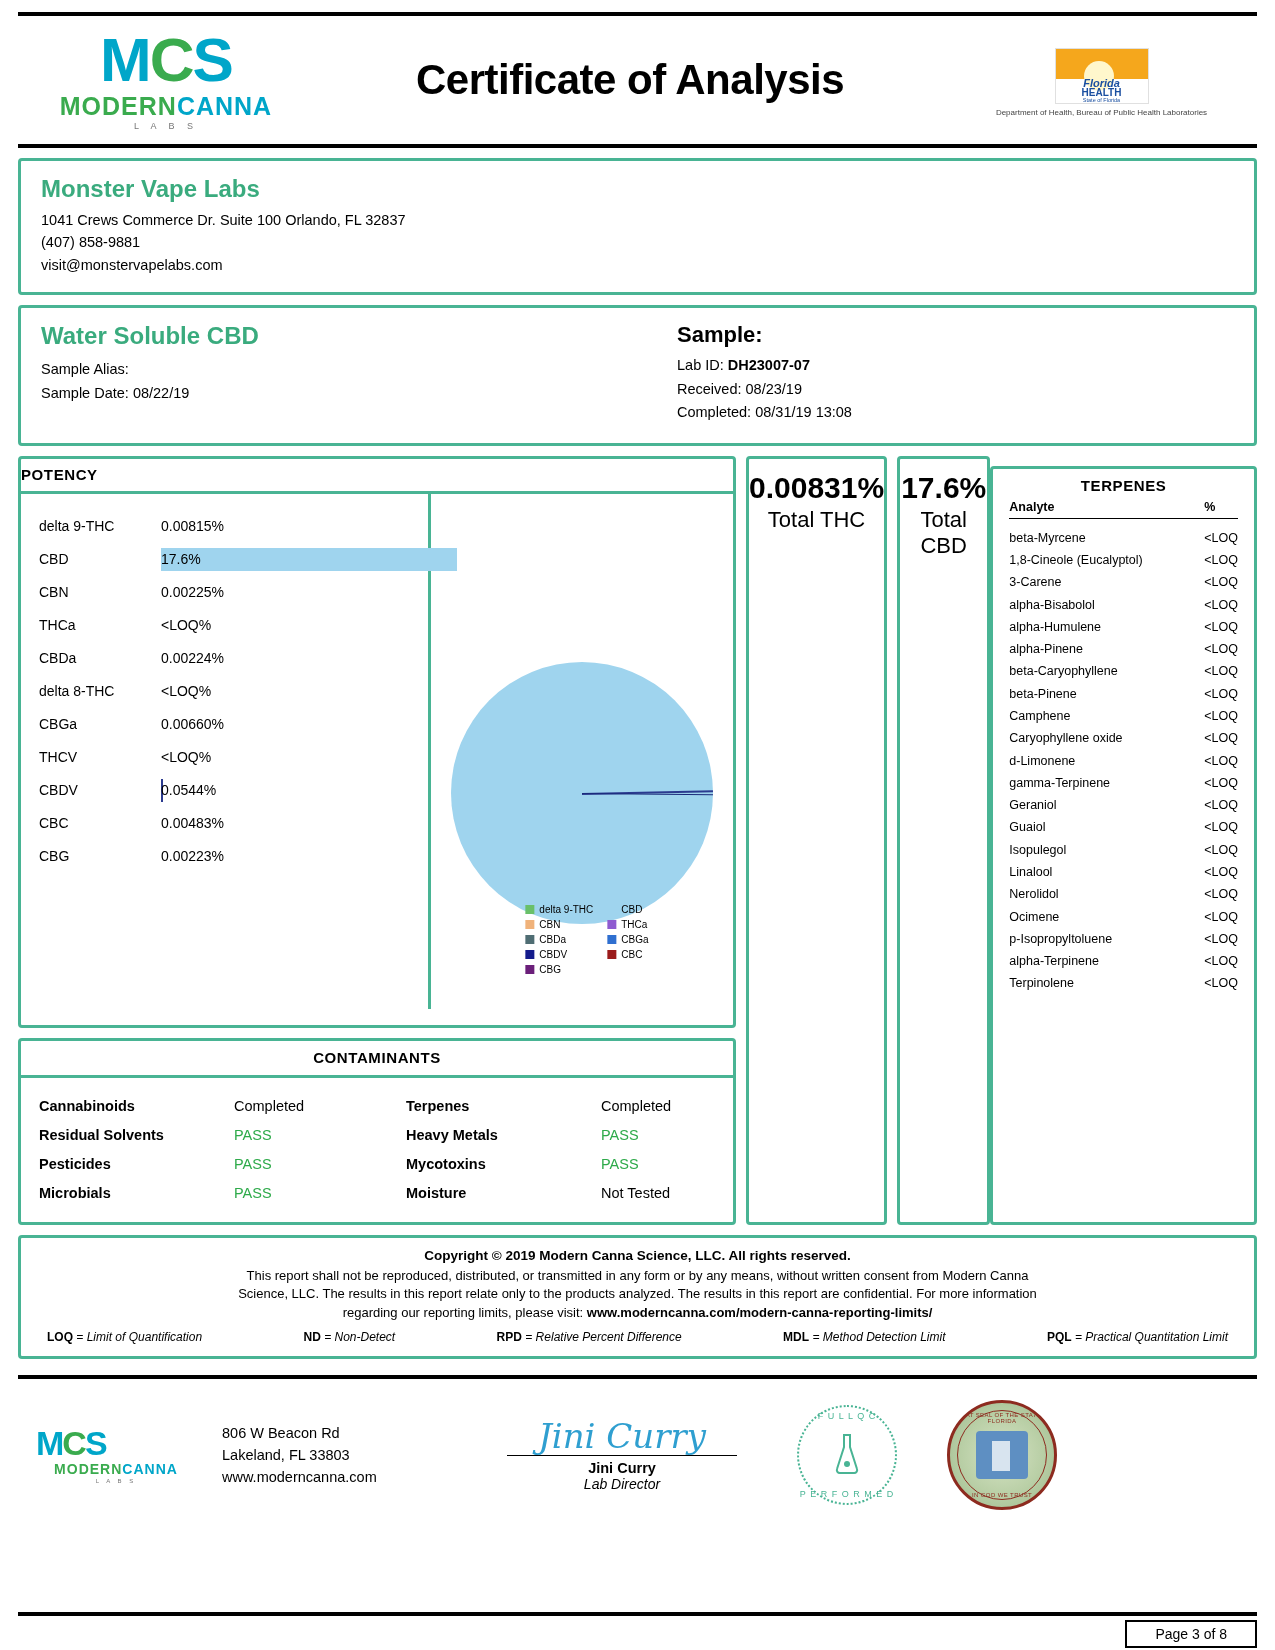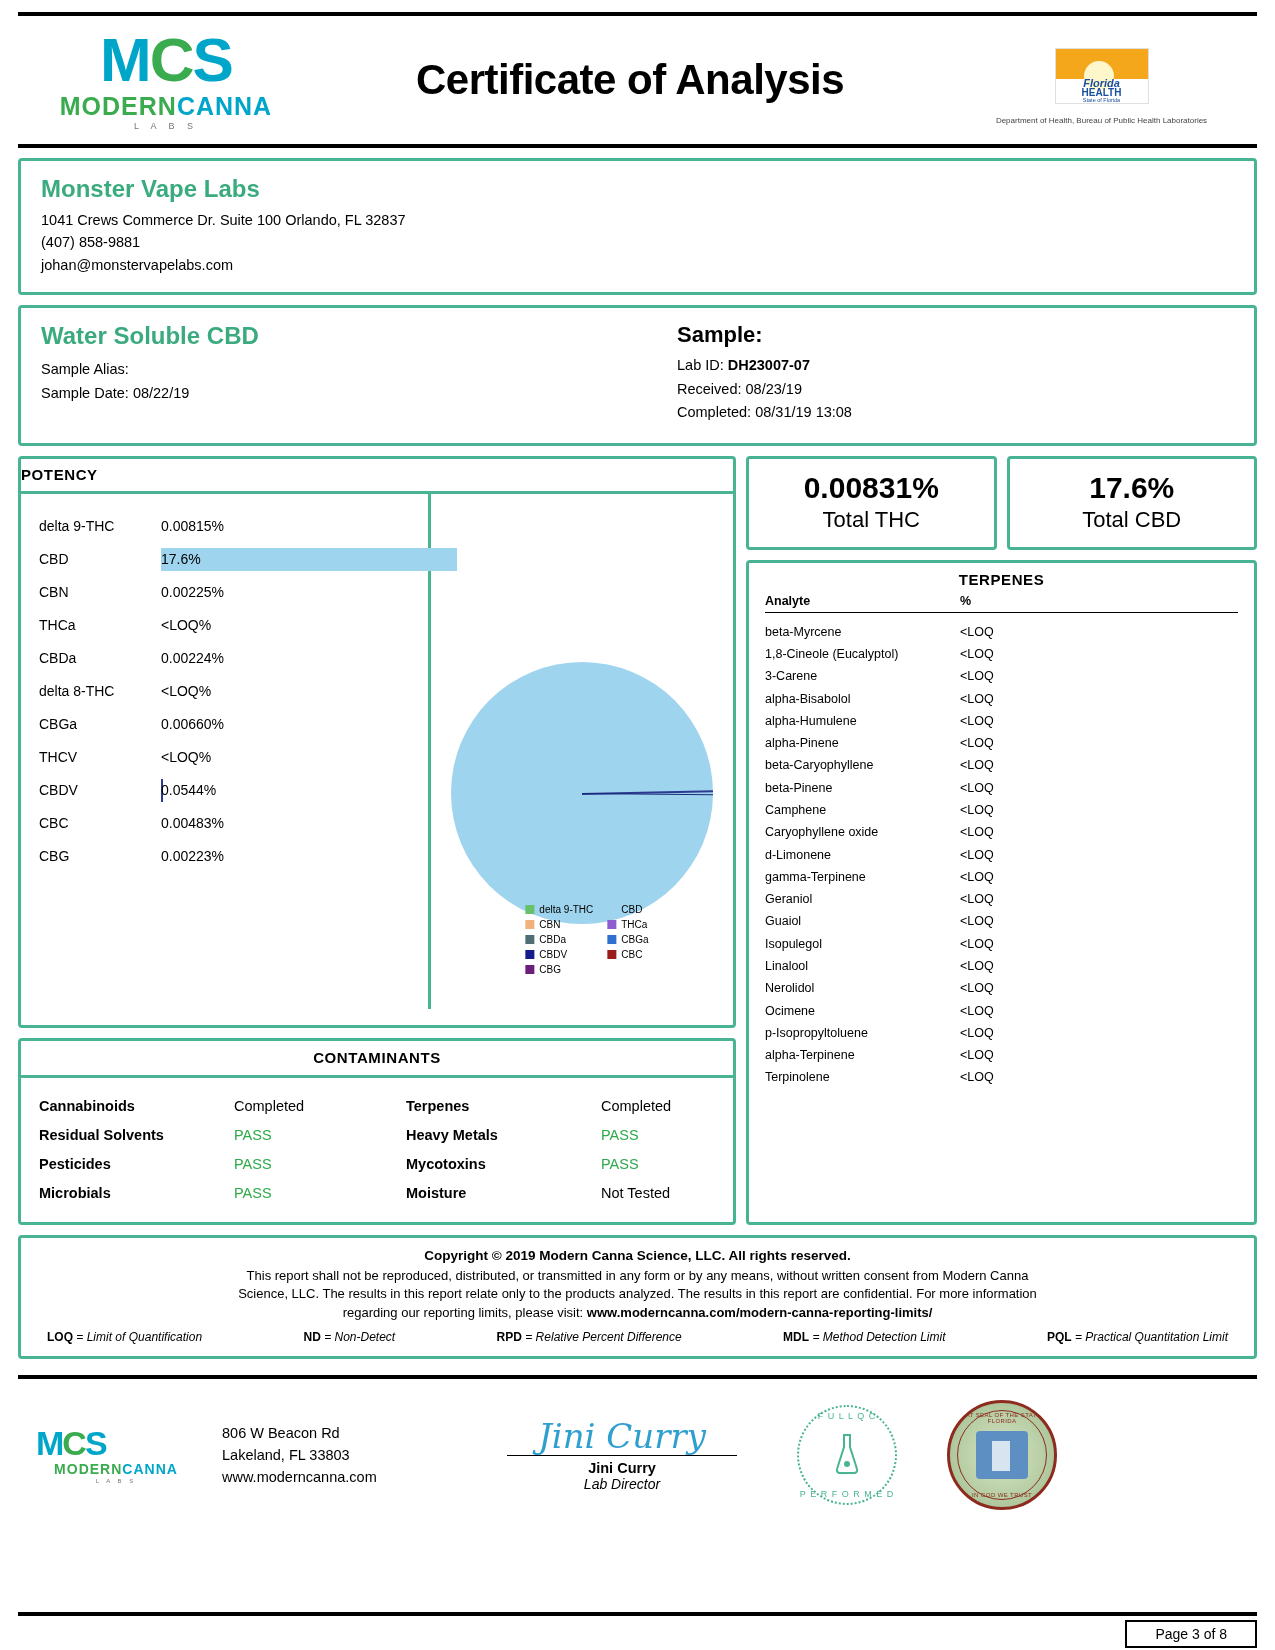--- a/index.html
+++ b/index.html
@@ -74,21 +74,21 @@
   }
   .fl-health {
     width: 275px;
     text-align: center;
     font-size: 7.5px;
     color: #333;
   }
   .fl-box {
     width: 92px;
     height: 54px;
-    margin: 12px auto;
+    margin: 4px auto;
     background: #ffffff;
     border: 1px solid #e0e0e0;
     position: relative;
     overflow: hidden;
   }
   .fl-sun {
     position: absolute;
     left: 0; top: 0;
     width: 92px; height: 30px;
     background: #f5a71c;
@@ -180,21 +180,21 @@
   .sample-right-line { font-size: 14.5px; line-height: 1.62; }
   .sample-right-line b { font-weight: bold; }
 
   
   .mid {
     display: flex;
     gap: 10px;
     margin-top: 10px;
   }
   .mid-left { width: 718px; }
-  .mid-right { flex: 1; display: flex; flex-direction: column; }
+  .mid-right { flex: 1; display: flex; flex-direction: row; }
 
   .potency-panel {
     border: 3px solid #49b494;
     border-radius: 4px;
     height: 572px;
     box-sizing: border-box;
     position: relative;
   }
   .potency-title {
     text-align: left;
@@ -512,21 +512,21 @@
       <div class="fl-caption">Department of Health, Bureau of Public Health Laboratories</div>
     </div>
   </div>
 
   <div class="head-rule"></div>
 
   <div class="panel client-panel">
     <div class="client-name">Monster Vape Labs</div>
     <div class="client-line">1041 Crews Commerce Dr. Suite 100 Orlando,  FL 32837</div>
     <div class="client-line">(407) 858-9881</div>
-    <div class="client-line">johan@monstervapelabs.com</div>
+    <div class="client-line">visit@monstervapelabs.com</div>
   </div>
 
   <div class="panel sample-panel">
     <div class="sample-left">
       <div class="sample-title">Water Soluble CBD</div>
       <div class="sample-left-line">Sample Alias:</div>
       <div class="sample-left-line">Sample Date: 08/22/19</div>
     </div>
     <div class="sample-right">
       <div class="sample-head">Sample:</div>

